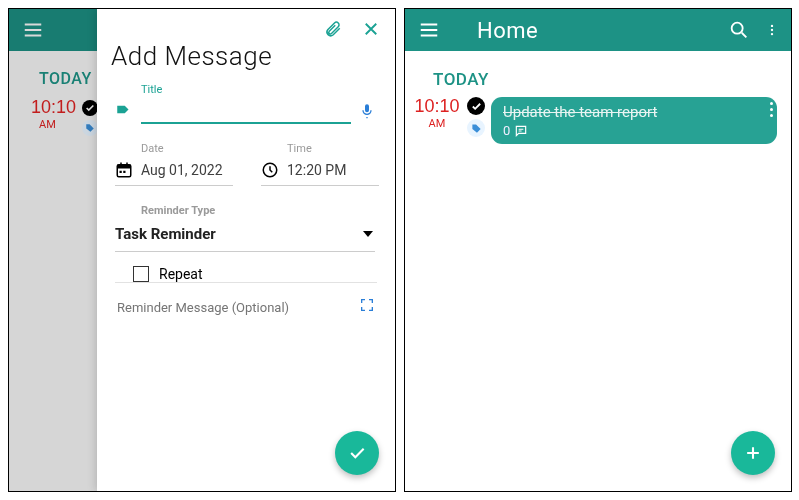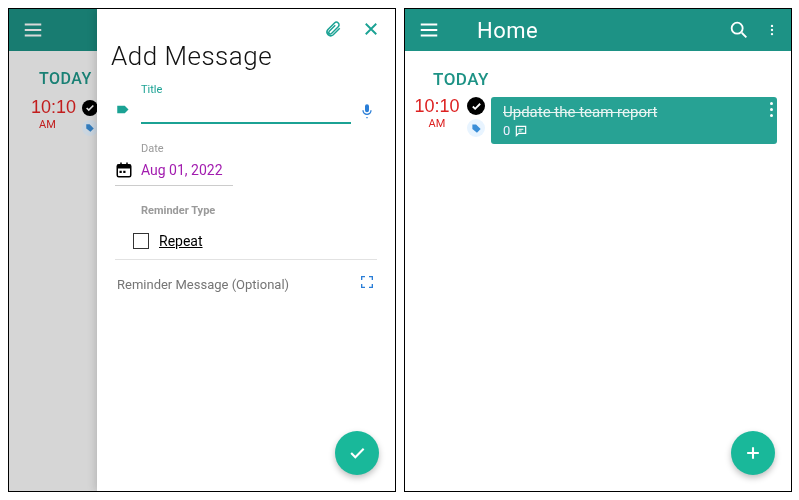--- a/index.html
+++ b/index.html
@@ -33,47 +33,47 @@
   .field-block { padding:4px 20px 8px 18px; }
   .field-label { font-size:11px; color:#1ba294; margin-left:26px; margin-bottom:2px; }
   .field-label.dim { color:#9a9a9a; }
   .title-row { display:flex; align-items:center; gap:8px; }
   .title-row .tagicon { width:18px; height:18px; }
   .title-input { flex:1; border:none; border-bottom:2px solid #1ba294; height:26px; font-size:14px; outline:none; background:transparent; }
   .mic { color:#2a7ed7; }
 
   .dt-row { display:flex; gap:28px; padding:10px 20px 6px 18px; }
   .dt-item { display:flex; flex-direction:column; gap:4px; }
-  .dt-val { display:flex; align-items:center; gap:8px; font-size:14px; color:#a21caf; border-bottom:1px solid #ccc; padding:0 4px 6px 0; min-width:118px; }
+  .dt-val { display:flex; align-items:center; gap:8px; font-size:14px; color:#404040; border-bottom:1px solid #ccc; padding:0 4px 6px 0; min-width:118px; }
   .dt-val svg { width:18px; height:18px; flex:none; }
 
   .type-block { padding:12px 20px 0 18px;font-weight:bold; }
   .type-val { display:flex; align-items:center; justify-content:space-between; border-bottom:1px solid #ccc; padding:6px 2px 8px 0; font-size:15px; color:#222; }
   .type-val .caret { border-left:5px solid transparent; border-right:5px solid transparent; border-top:6px solid #000; width:0; height:0; }
 
-  .repeat-row { display:flex; align-items:center; gap:10px; padding:14px 20px 10px 18px; font-size:14px; border-bottom:1px solid #e2e2e2; margin:0 18px 0 18px;text-decoration:underline; }
+  .repeat-row { display:flex; align-items:center; gap:10px; padding:14px 20px 0 18px; font-size:14px; border-bottom:1px solid #e2e2e2; margin:0 18px 0 18px; }
   .repeat-row .cb { width:16px; height:16px; border:1.5px solid #333; }
 
   .msg-row { display:flex; align-items:center; justify-content:flex-start; padding:14px 20px 0 20px; }
   .msg-row .ph { color:#9a9a9a; font-size:13px; border:none; outline:none; flex:1; background:transparent; }
   .expand-ic svg { width:16px; height:16px; color:#2a7ed7; }
 
   .fab { position:absolute; right:16px; bottom:16px; width:44px; height:44px; border-radius:50%; background:#19b89a; display:flex; align-items:center; justify-content:center; box-shadow:0 3px 6px rgba(0,0,0,0.25); cursor:pointer; }
   .fab svg { width:20px; height:20px; stroke:#fff; }
 
   
   .content { padding:0; position:relative; height:calc(100% - 42px); }
   .today-h { color:#1d9285; font-size:17px; font-weight:500; padding:18px 0 8px 28px; letter-spacing:0.5px; }
   .item-row { display:flex; align-items:flex-start; padding:0 14px 0 8px; }
   .time-col { width:48px; text-align:center; }
   .time-col .t1 { color:#d22; font-size:18px; line-height:1; font-family:"Trebuchet MS",sans-serif; }
   .time-col .t2 { color:#d22; font-size:11px; margin-top:2px; }
   .ic-col { display:flex; flex-direction:column; gap:4px; margin:0 6px; }
   .ic-col .ci { width:18px; height:18px; border-radius:50%; display:flex; align-items:center; justify-content:center; }
-  .card { flex:1; background:#27a294; border-radius:3px; padding:6px 10px 6px 12px; color:#fff; position:relative; min-height:44px; }
+  .card { flex:1; background:#27a294; border-radius:11px; padding:6px 10px 6px 12px; color:#fff; position:relative; min-height:44px; }
   .card .ttl { font-size:15px; text-decoration:line-through; color:#e8f4f2; }
   .card .sub { font-size:13px; display:flex; align-items:center; gap:4px; margin-top:2px; color:#eef; }
   .card .more { position:absolute; right:4px; top:2px; font-size:18px; line-height:0.6; letter-spacing:-2px; cursor:pointer; }
   .card .more span{ display:block; width:3px; height:3px; background:#fff; border-radius:50%; margin:3px auto; }
 </style>
 </head>
 <body>
 
 <div class="panel left">
   <div class="under">
@@ -142,24 +142,38 @@
               <rect x="3" y="5" width="18" height="16" rx="2" fill="none" stroke="#000" stroke-width="2"></rect>
               <rect x="3" y="5" width="18" height="5" fill="#000"></rect>
               <rect x="7" y="2" width="2" height="4" fill="#000"></rect>
               <rect x="15" y="2" width="2" height="4" fill="#000"></rect>
               <rect x="6" y="13" width="3" height="3"></rect>
               <rect x="11" y="13" width="3" height="3"></rect>
             </svg>
           <span>Aug 01, 2022</span>
         </div>
       </div>
+      <div class="dt-item">
+        <div class="field-label dim">Time</div>
+        <div class="dt-val">
+          <svg viewBox="0 0 24 24" fill="none" stroke="#000" stroke-width="2">
+              <circle cx="12" cy="12" r="9"></circle>
+              <path d="M12 7v5l3 3"></path>
+            </svg>
+          <span>12:20 PM</span>
+        </div>
+      </div>
     </div>
 
     <div class="type-block">
       <div class="field-label dim">Reminder Type</div>
+      <div class="type-val">
+        <span>Task Reminder</span>
+        <span class="caret"></span>
+      </div>
     </div>
 
     <div class="repeat-row">
       <span class="cb"></span>
       <span>Repeat</span>
     </div>
 
     <div class="msg-row">
       <input class="ph" placeholder="Reminder Message (Optional)" style="">
       <span class="expand-ic">

